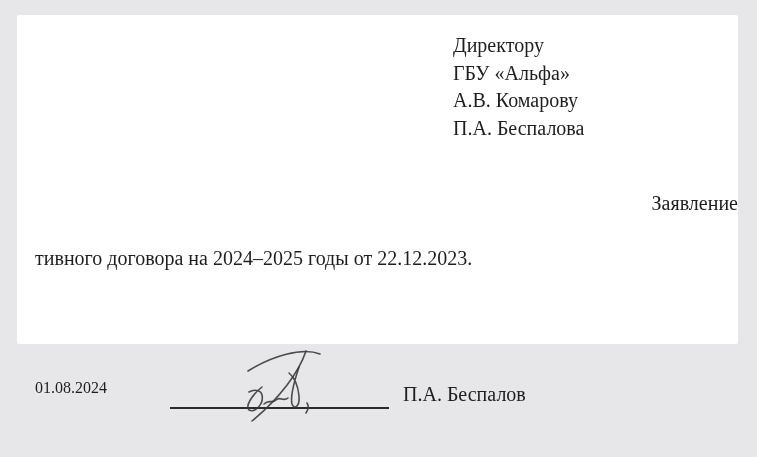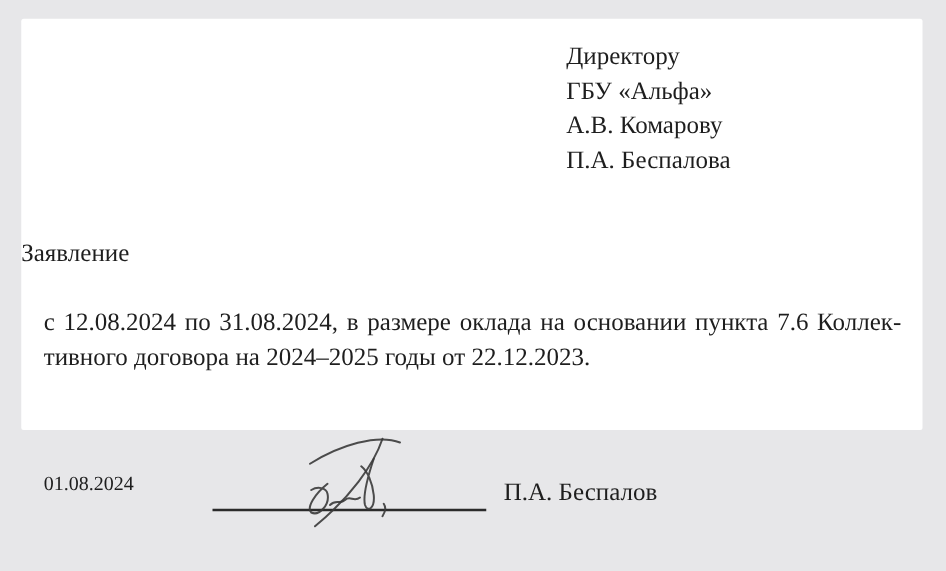--- a/index.html
+++ b/index.html
@@ -12,21 +12,21 @@
   .document-card{
     position:absolute;left:17px;top:15px;width:721px;height:329px;
     background:#ffffff;border-radius:2px;
   }
   .recipient-block{
     position:absolute;left:436px;top:17px;
     font-size:20px;line-height:27.6px;white-space:nowrap;
   }
   .doc-title{
     position:absolute;left:0;top:177px;width:100%;
-    text-align:left;font-size:20px;
+    text-align:right;font-size:20px;
   }
   .doc-body{
     position:absolute;left:18px;top:229px;width:686px;
     font-size:20px;line-height:28.4px;
   }
   .body-line{white-space:nowrap;}
   .body-line.justified{
     white-space:normal;
     text-align:justify;
     text-align-last:justify;
@@ -54,21 +54,20 @@
   <div class="recipient-block">
     <div>Директору</div>
     <div>ГБУ «Альфа»</div>
     <div>А.В. Комарову</div>
     <div>П.А. Беспалова</div>
   </div>
 
   <div class="doc-title">Заявление</div>
 
   <div class="doc-body">
-    <div class="body-line justified">с 12.08.2024 по 31.08.2024, в размере оклада на основании пункта 7.6 Коллек-</div>
     <div class="body-line">тивного договора на 2024–2025 годы от 22.12.2023.</div>
   </div>
 
   <div class="sig-date">01.08.2024</div>
 
   <div class="sig-line"></div>
 
   <svg class="sig-svg" viewBox="0 0 150 78" xmlns="http://www.w3.org/2000/svg" aria-hidden="true">
     <path d="M118,8 C100,1 70,10 46,25"></path>
     <path d="M104,5 C97,26 78,52 50,75"></path>

